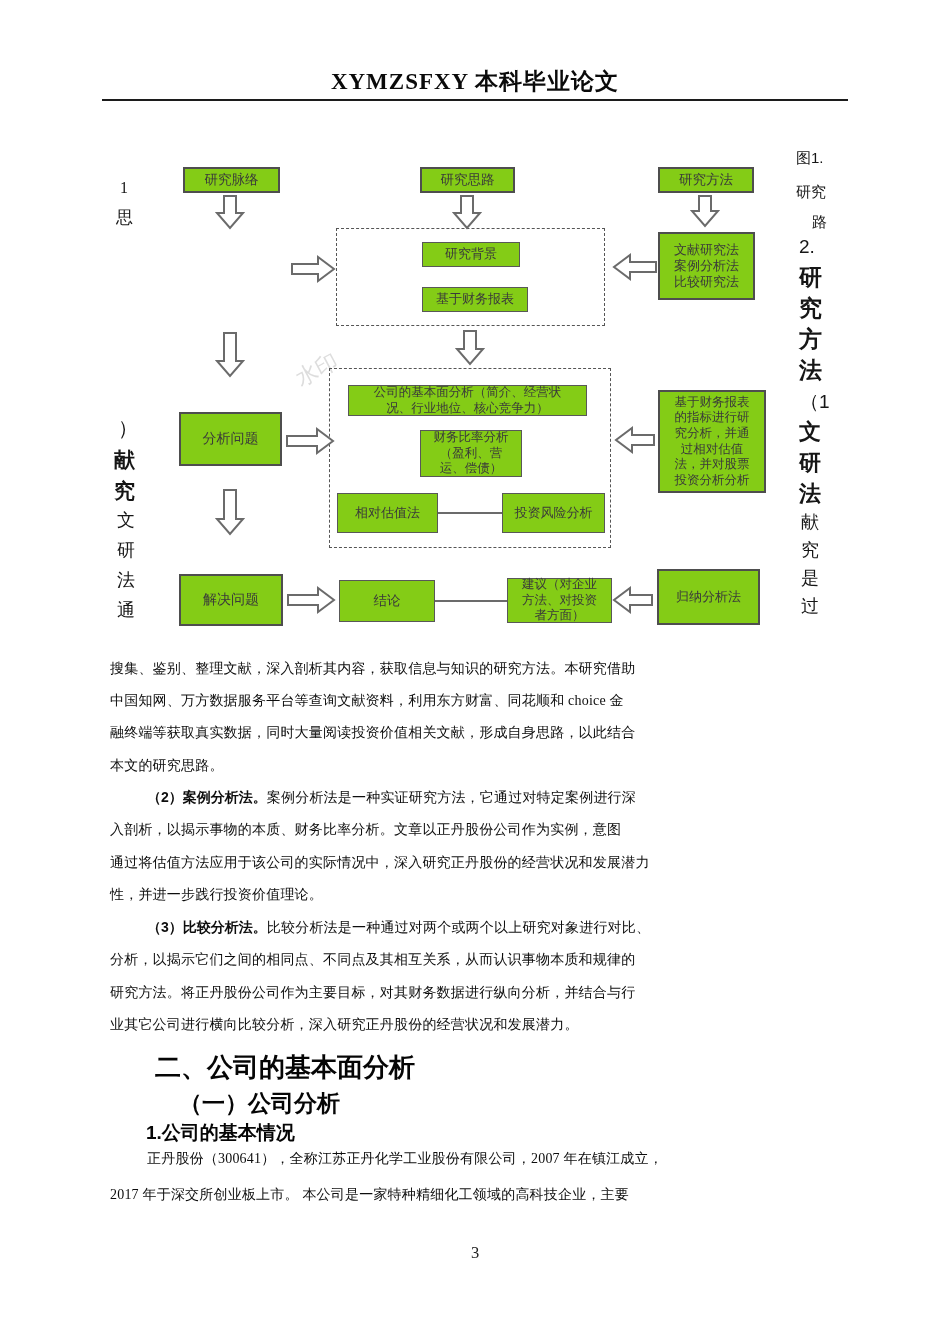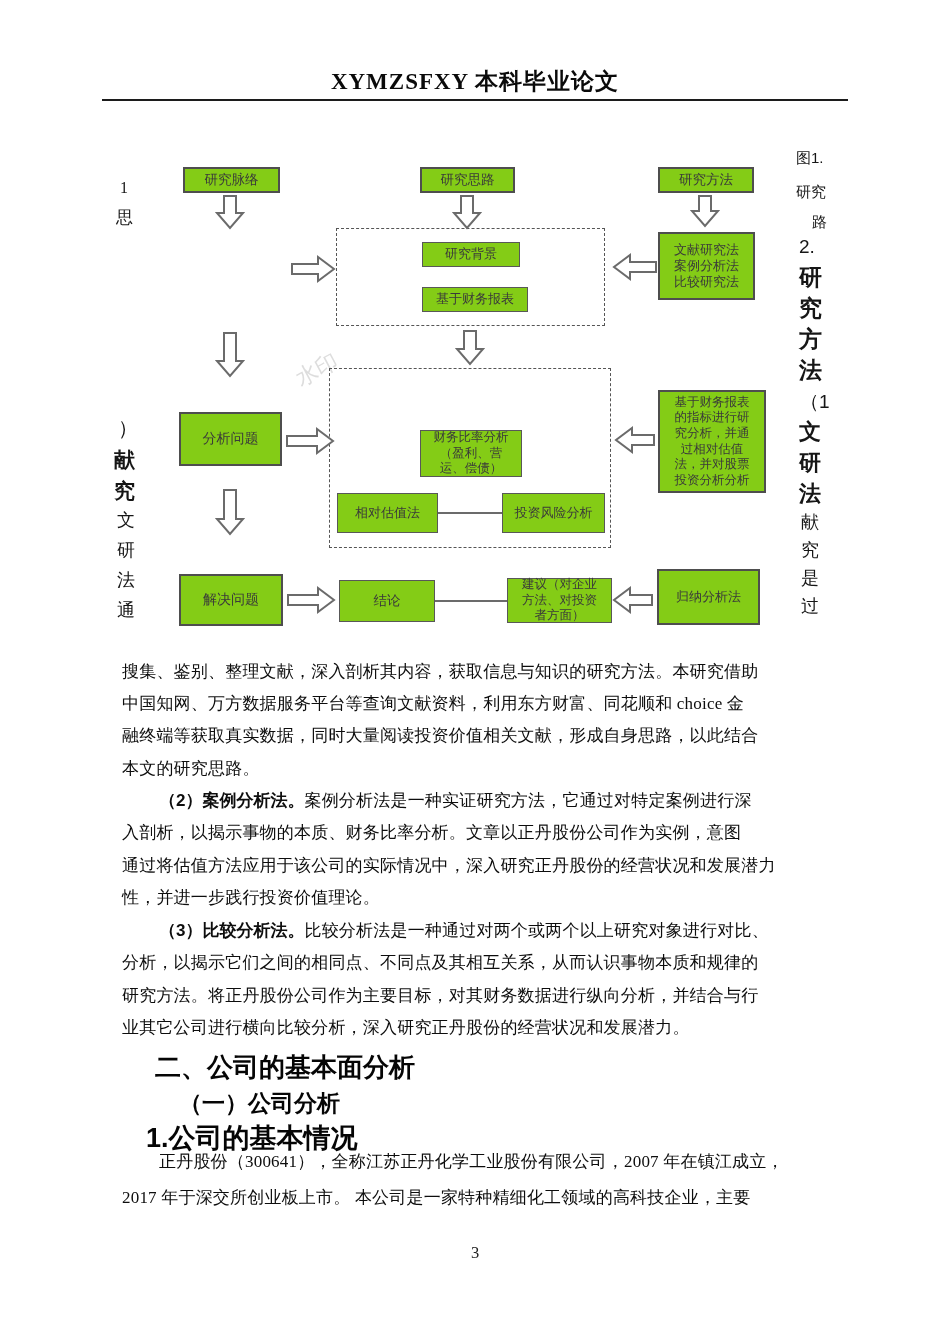--- a/index.html
+++ b/index.html
@@ -15,28 +15,28 @@
           white-space:pre-line;z-index:2;}
   .fc-box.thin{border-width:1.5px;border-color:#585858;}
   .fc-box.dashed{border:1.6px dashed #555;background:transparent;z-index:1;}
   .fc-svg{position:absolute;left:0;top:0;z-index:3;pointer-events:none;}
   .fc-svg polygon{fill:#ffffff;stroke:#6b6b6b;stroke-width:2;}
   .fc-svg line{stroke:#6b6b6b;stroke-width:2;}
   .watermark{position:absolute;z-index:0;color:#b5b5b5;opacity:.45;font-size:22px;
              font-family:"Liberation Sans",sans-serif;transform:rotate(-28deg);}
   .mchar{position:absolute;color:#161616;font-family:"Liberation Sans","DejaVu Sans",sans-serif;line-height:1;}
   .mchar.serif{font-family:"Liberation Serif",serif;}
-  .bline{position:absolute;left:110px;width:740px;font-size:17px;color:#0d0d0d;
-         white-space:nowrap;letter-spacing:.2px;margin-left:12px;}
+  .bline{position:absolute;left:110px;width:740px;font-size:14px;color:#0d0d0d;
+         white-space:nowrap;letter-spacing:.2px;}
   .bline b{font-family:"Liberation Sans","DejaVu Sans",sans-serif;font-weight:bold;letter-spacing:0;}
   .h1{position:absolute;left:155px;top:1050px;font-size:26px;font-weight:bold;
       font-family:"Liberation Sans","DejaVu Sans",sans-serif;color:#050505;}
   .h2{position:absolute;left:155px;top:1088px;font-size:23px;font-weight:bold;
       font-family:"Liberation Sans","DejaVu Sans",sans-serif;color:#050505;margin-left:24px;}
-  .h3{position:absolute;left:146px;top:1120px;font-size:27px;font-weight:bold;
+  .h3{position:absolute;left:146px;top:1120px;font-size:19px;font-weight:bold;
       font-family:"Liberation Sans","DejaVu Sans",sans-serif;color:#050505;}
   .pageno{position:absolute;left:0;top:1243px;width:100%;text-align:center;font-size:16.5px;color:#222;}
 </style>
 </head>
 <body>
 
 <div class="page">
   <div class="hdr">XYMZSFXY 本科毕业论文</div>
   <div class="hdr-rule"></div>
 
@@ -62,20 +62,22 @@
       <div class="fc-box" style="left: 420px; top: 37px; width: 95px; height: 26px; font-size: 13.5px;">研究思路</div>
       <div class="fc-box" style="left: 658px; top: 37px; width: 96px; height: 26px; font-size: 13.5px;">研究方法</div>
       <div class="fc-box dashed" style="left: 336px; top: 98px; width: 269px; height: 98px; font-size: 13px;"></div>
       <div class="fc-box thin" style="left: 422px; top: 112px; width: 98px; height: 25px; font-size: 13px;">研究背景</div>
       <div class="fc-box thin" style="left: 422px; top: 157px; width: 106px; height: 25px; font-size: 13px;">基于财务报表</div>
       <div class="fc-box" style="left: 658px; top: 102px; width: 97px; height: 68px; font-size: 13px;">文献研究法
 案例分析法
 比较研究法</div>
       <div class="fc-box" style="left: 179px; top: 282px; width: 103px; height: 54px; font-size: 14px;">分析问题</div>
       <div class="fc-box dashed" style="left: 329px; top: 238px; width: 282px; height: 180px; font-size: 13px;"></div>
+      <div class="fc-box thin" style="left: 348px; top: 255px; width: 239px; height: 31px; font-size: 12.5px;">公司的基本面分析（简介、经营状
+况、行业地位、核心竞争力）</div>
       <div class="fc-box thin" style="left: 420px; top: 300px; width: 102px; height: 47px; font-size: 12.5px;">财务比率分析
 （盈利、营
 运、偿债）</div>
       <div class="fc-box thin" style="left: 337px; top: 363px; width: 101px; height: 40px; font-size: 13px;">相对估值法</div>
       <div class="fc-box thin" style="left: 502px; top: 363px; width: 103px; height: 40px; font-size: 13px;">投资风险分析</div>
       <div class="fc-box" style="left: 658px; top: 260px; width: 108px; height: 103px; font-size: 12.5px;">基于财务报表
 的指标进行研
 究分析，并通
 过相对估值
 法，并对股票

